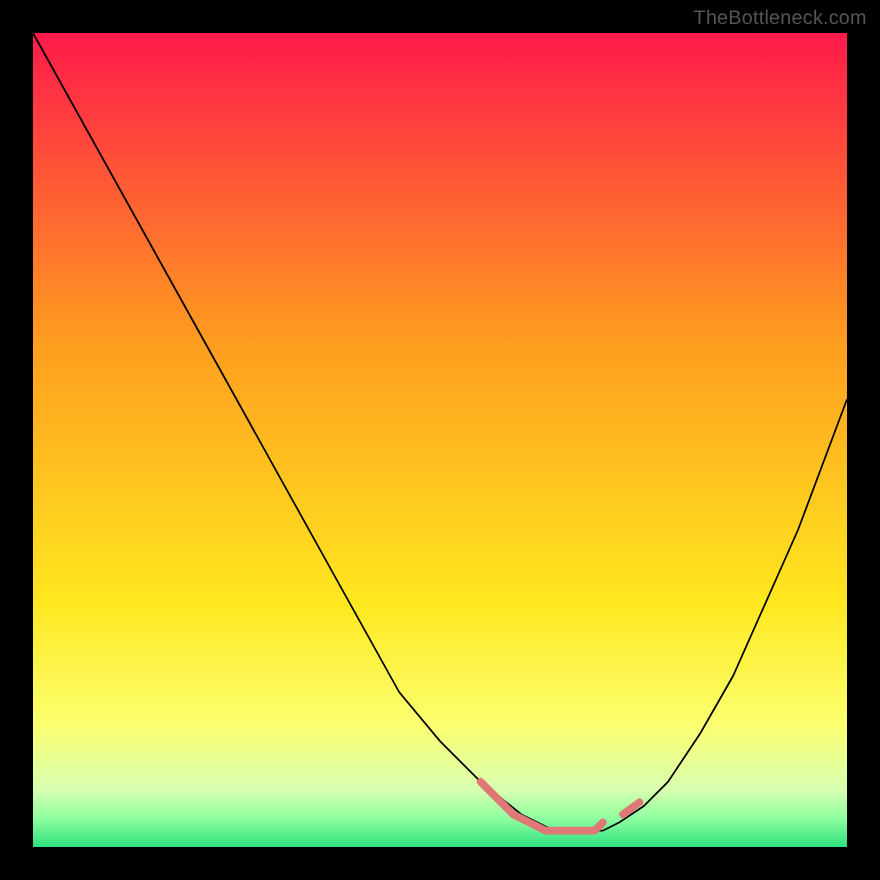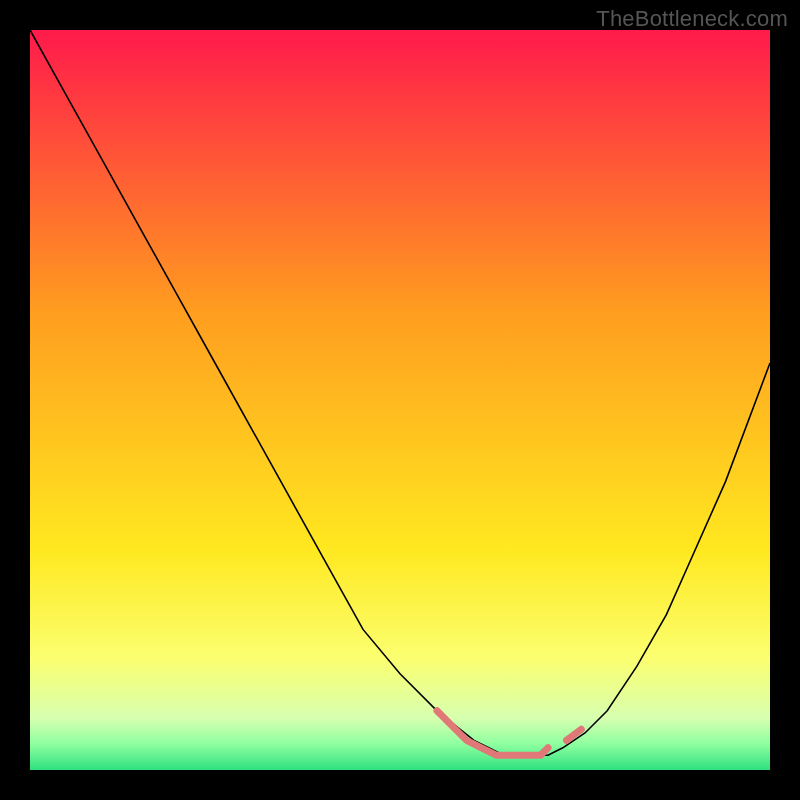--- a/index.html
+++ b/index.html
@@ -16,21 +16,21 @@
     top: 0;
     left: 0;
     width: 800px;
     height: 800px;
   }
   #watermark {
     position: absolute;
     top: 6px;
     right: 12px;
     color: #555;
-    font-size: 22px;
+    font-size: 18px;
     font-weight: 500;
     letter-spacing: 0.2px;
     z-index: 10;
   }
 </style>
 </head>
 <body>
 
 <div id="watermark">TheBottleneck.com</div>
 

